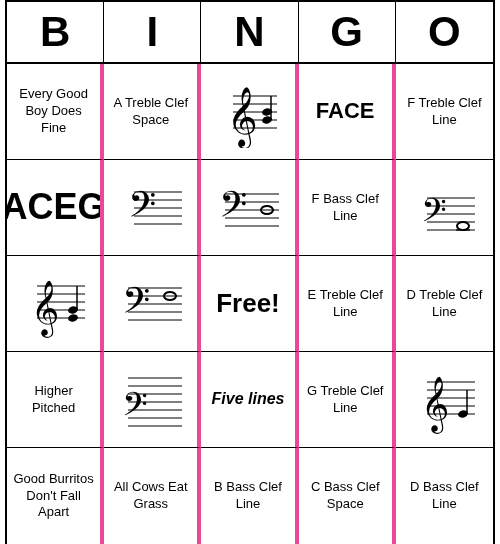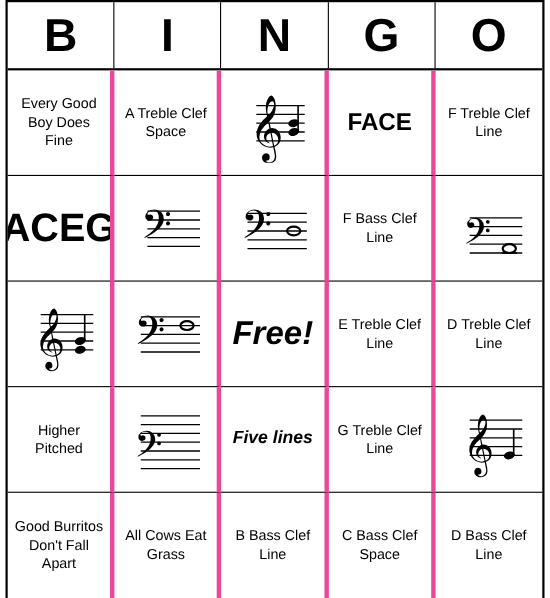--- a/index.html
+++ b/index.html
@@ -53,23 +53,22 @@
     .cell-large {
       font-size: 22px;
       font-weight: bold;
       text-align: center;
     }
     .cell-xlarge {
       font-size: 36px;
       font-weight: bold;
     }
     .cell-free {
-      font-size: 30px;
-      font-weight: bold;
-      font-style: italic;
+      font-size: 26px;
+      font-weight: bold;
     }
   </style>
 </head>
 <body>
 
 <div class="bingo-card">
   <div class="bingo-header">
     <div class="bingo-header-cell">B</div>
     <div class="bingo-header-cell">I</div>
     <div class="bingo-header-cell">N</div>

